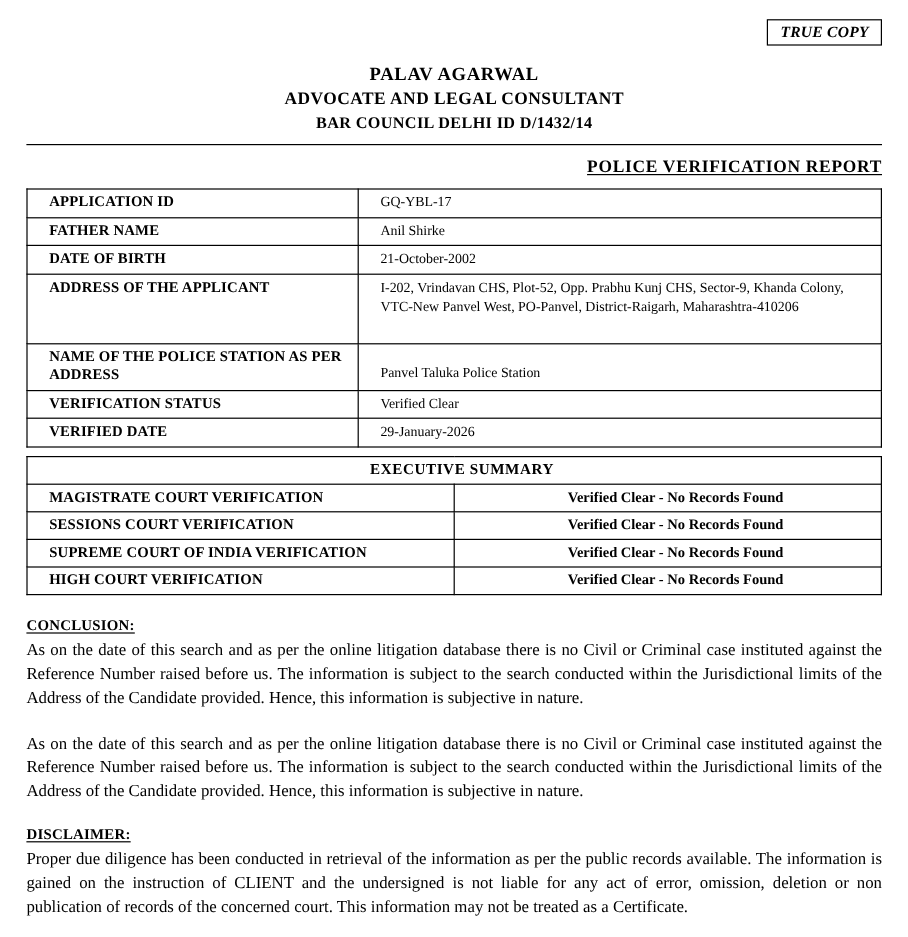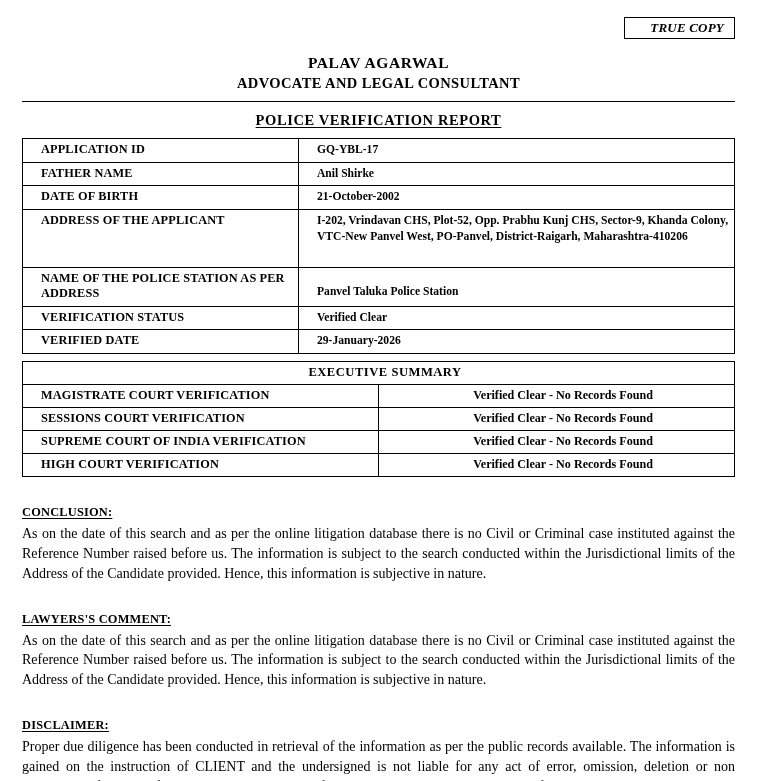--- a/index.html
+++ b/index.html
@@ -28,21 +28,21 @@
     position: absolute;
     top: 18px;
     right: 22px;
   }
   .true-copy {
     border: 1px solid #000;
     font-family: "Liberation Serif", serif;
     font-style: italic;
     font-weight: bold;
     font-size: 13px;
-    padding: 2px 10px 3px 25px;
+    padding: 2px 10px 3px 10px;
     letter-spacing: 0.2px;
     background: #fff;
   }
   .letterhead {
     text-align: center;
     padding-top: 22px;
   }
   .lh-name {
     font-weight: bold;
     font-size: 15.5px;
@@ -59,21 +59,21 @@
     font-weight: bold;
     font-size: 13.5px;
     letter-spacing: 0.3px;
     margin-top: 3px;
   }
   .rule {
     border-top: 1px solid #000;
     margin-top: 9px;
   }
   .doc-title {
-    text-align: center;
+    text-align: right;
     font-weight: bold;
     font-size: 14.5px;
     letter-spacing: 0.6px;
     margin-top: 10px;
     margin-bottom: 9px;
     text-decoration: underline;
     text-underline-offset: 2px;
   }
 
   
@@ -90,21 +90,20 @@
   .lbl {
     font-weight: bold;
     font-size: 12.3px;
     letter-spacing: 0.15px;
     width: 252px;
     line-height: 1.25;
   }
   .val {
     font-size: 11.6px;
     line-height: 1.35;
-    font-weight: bold;
   }
 
   .exec-head {
     text-align: center;
     font-weight: bold;
     font-size: 12.6px;
     letter-spacing: 0.5px;
     padding: 3px 4px 4px 4px;
   }
   .exec-lbl {
@@ -114,21 +113,21 @@
     letter-spacing: 0.15px;
   }
   .exec-val {
     text-align: center;
     font-weight: bold;
     font-size: 12.1px;
   }
 
   
   .section {
-    margin-top: 28px;
+    margin-top: 18px;
   }
   .sec-title {
     font-weight: bold;
     font-size: 12.4px;
     text-decoration: underline;
     text-underline-offset: 2px;
     letter-spacing: 0.2px;
   }
   .sec-body {
     font-size: 14px;
@@ -149,20 +148,21 @@
 
 <div class="page">
 
   <div class="true-copy-wrap">
     <span class="true-copy">TRUE COPY</span>
   </div>
 
   <div class="letterhead">
     <div class="lh-name">PALAV AGARWAL</div>
     <div class="lh-sub">ADVOCATE AND LEGAL CONSULTANT</div>
+    <div class="lh-bar">BAR COUNCIL DELHI ID D/1432/14</div>
   </div>
 
   <div class="rule"></div>
 
   <div class="doc-title">POLICE VERIFICATION REPORT</div>
 
   <table class="grid">
     <tbody>
       <tr>
         <td class="lbl">APPLICATION ID</td>
@@ -218,21 +218,20 @@
       </tr>
     </tbody>
   </table>
 
   <div class="section">
     <div class="sec-title">CONCLUSION:</div>
     <div class="sec-body">As on the date of this search and as per the online litigation database there is no Civil or Criminal case instituted against the Reference Number raised before us. The information is subject to the search conducted within the Jurisdictional limits of the Address of the Candidate provided. Hence, this information is subjective in nature.</div>
   </div>
 
   <div class="section">
-    <div class="sec-title">LAWYERS'S COMMENT:</div>
     <div class="sec-body">As on the date of this search and as per the online litigation database there is no Civil or Criminal case instituted against the Reference Number raised before us. The information is subject to the search conducted within the Jurisdictional limits of the Address of the Candidate provided. Hence, this information is subjective in nature.</div>
   </div>
 
   <div class="section">
     <div class="sec-title">DISCLAIMER:</div>
     <div class="sec-body">Proper due diligence has been conducted in retrieval of the information as per the public records available. The information is gained on the instruction of CLIENT and the undersigned is not liable for any act of error, omission, deletion or non publication of records of the concerned court. This information may not be treated as a Certificate.</div>
   </div>
 
   <div class="sign-block">
     <div class="yours">Yours Truly</div>

